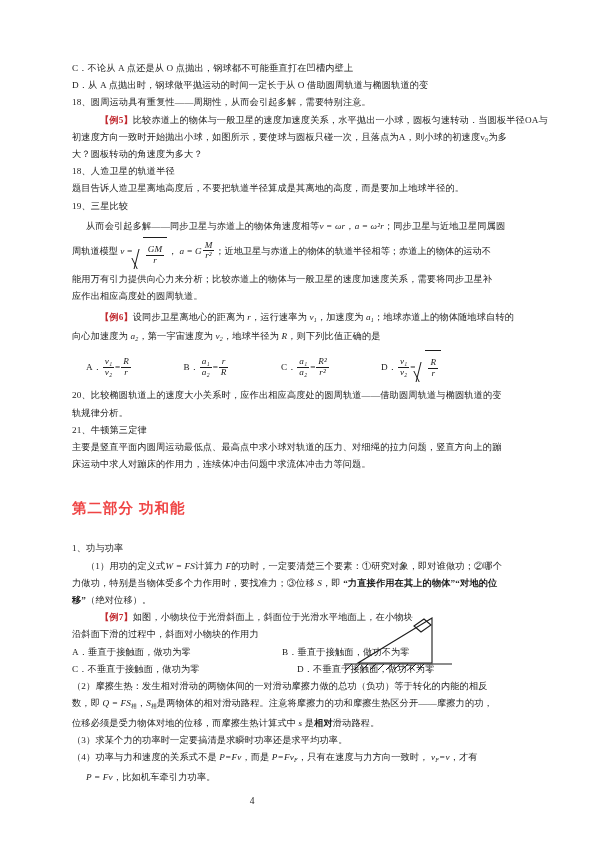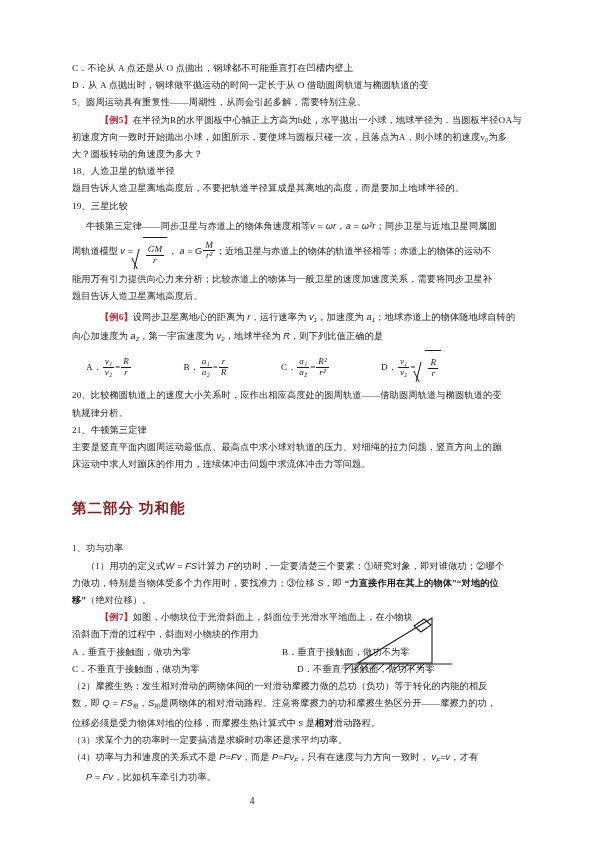--- a/index.html
+++ b/index.html
@@ -22,31 +22,31 @@
     letter-spacing:.15px;
     white-space:nowrap;
     color:#1c1c1c;
   }
   .blk{margin:0;padding:0;}
   .gap-sm{height:3px;}
 
   
   .ex{color:#c0272d;font-weight:bold;}
   .sec-head{
-    color:#7f1d1d;
+    color:#ef4444;
     font-family:"Liberation Sans","DejaVu Sans",sans-serif;
     font-weight:bold;
     font-size:14.5px;
     letter-spacing:1px;
     margin:0;
   }
   .bold{font-weight:bold;}
 
   
-  .m{font-style:italic;font-family:Liberation Sans, sans-serif;}
+  .m{font-style:italic;font-family:Liberation Serif, serif;}
   .mr{font-style:normal;}
   sub{font-size:.66em;vertical-align:-.28em;font-style:italic;}
   .sub-cn{font-size:.62em;vertical-align:-.28em;font-style:normal;}
 
   
   .frac{
     display:inline-block;
     vertical-align:-0.48em;
     text-align:center;
     font-style:italic;
@@ -110,46 +110,46 @@
   }
 </style>
 </head>
 <body>
 
 <div class="page">
 
   <div class="line blk">C．不论从 A 点还是从 O 点抛出，钢球都不可能垂直打在凹槽内壁上</div>
   <div class="line blk">D．从 A 点抛出时，钢球做平抛运动的时间一定长于从 O 借助圆周轨道与椭圆轨道的变</div>
 
-  <div class="line blk">5、圆周运动具有重复性——周期性，从而会引起多解，需要特别注意。</div>
+  <div class="line blk">18、圆周运动具有重复性——周期性，从而会引起多解，需要特别注意。</div>
 
   <div class="line blk" style="padding-left:28px">
-    <span class="ex">【例5】</span><span>在半径为R的水平圆板中心轴正上方高为h处，水平抛出一小球，地球半径为．当圆板半径OA与</span>
+    <span class="ex">【例5】</span><span>比较赤道上的物体与一般卫星的速度加速度关系，水平抛出一小球，圆板匀速转动．当圆板半径OA与</span>
   </div>
   <div class="line blk">初速度方向一致时开始抛出小球，如图所示，要使球与圆板只碰一次，且落点为A，则小球的初速度v₀为多</div>
   <div class="line blk">大？圆板转动的角速度为多大？</div>
 
   <div class="line blk">18、人造卫星的轨道半径</div>
   <div class="line blk">题目告诉人造卫星离地高度后，不要把轨道半径算成是其离地的高度，而是要加上地球半径的。</div>
 
   <div class="line blk">19、三星比较</div>
   <div class="gap-sm"></div>
 
   <div class="line blk" style="padding-left:14px">
-    <span>牛顿第三定律——同步卫星与赤道上的物体角速度相等</span><span class="m">v = ωr</span>，<span class="m">a = ω²r</span><span>；同步卫星与近地卫星同属圆</span>
+    <span>从而会引起多解——同步卫星与赤道上的物体角速度相等</span><span class="m">v = ωr</span>，<span class="m">a = ω²r</span><span>；同步卫星与近地卫星同属圆</span>
   </div>
 
   <div class="fline2 blk" style="padding-left:0">
     <span>周轨道模型</span>
     <span class="m">v =</span><span class="rad"><span class="radbody"><span class="frac"><span class="num">GM</span><span class="den">r</span></span></span></span>，
     <span class="m">a = G</span><span class="frac"><span class="num">M</span><span class="den">r²</span></span><span>；近地卫星与赤道上的物体的轨道半径相等；赤道上的物体的运动不</span>
   </div>
 
   <div class="line blk">能用万有引力提供向心力来分析；比较赤道上的物体与一般卫星的速度加速度关系，需要将同步卫星补</div>
-  <div class="line blk">题目告诉人造卫星离地高度后。</div>
+  <div class="line blk">应作出相应高度处的圆周轨道。</div>
   <div class="gap-sm"></div>
 
   <div class="line blk" style="padding-left:28px">
     <span class="ex">【例6】</span><span>设同步卫星离地心的距离为</span>
     <span class="m">r</span><span>，运行速率为</span>
     <span class="m"><span>v</span><sub>1</sub></span><span>，加速度为</span>
     <span class="m"><span>a</span><sub>1</sub></span><span>；地球赤道上的物体随地球自转的</span>
   </div>
   <div class="line blk">
     <span>向心加速度为</span>

